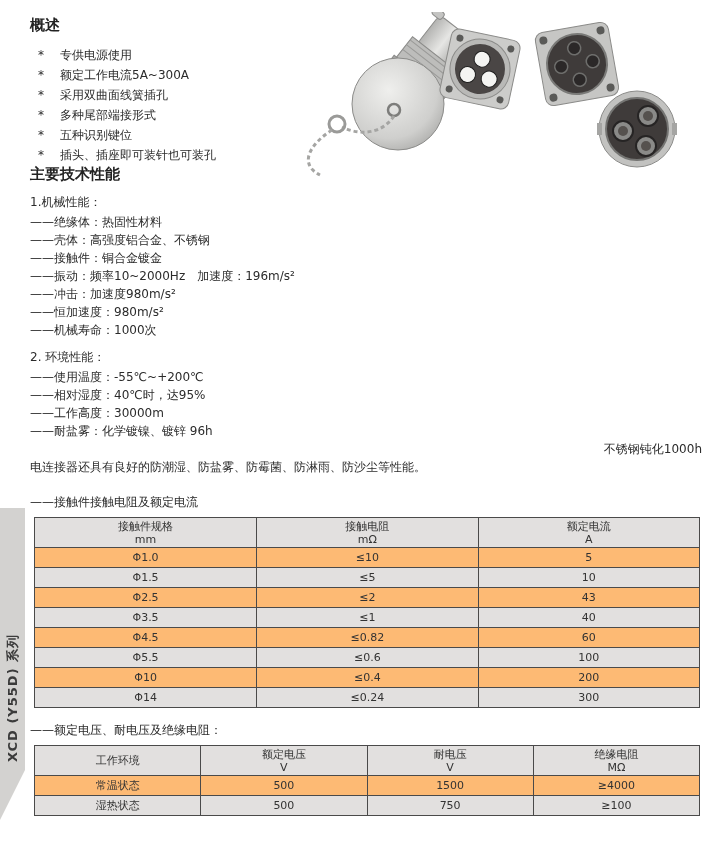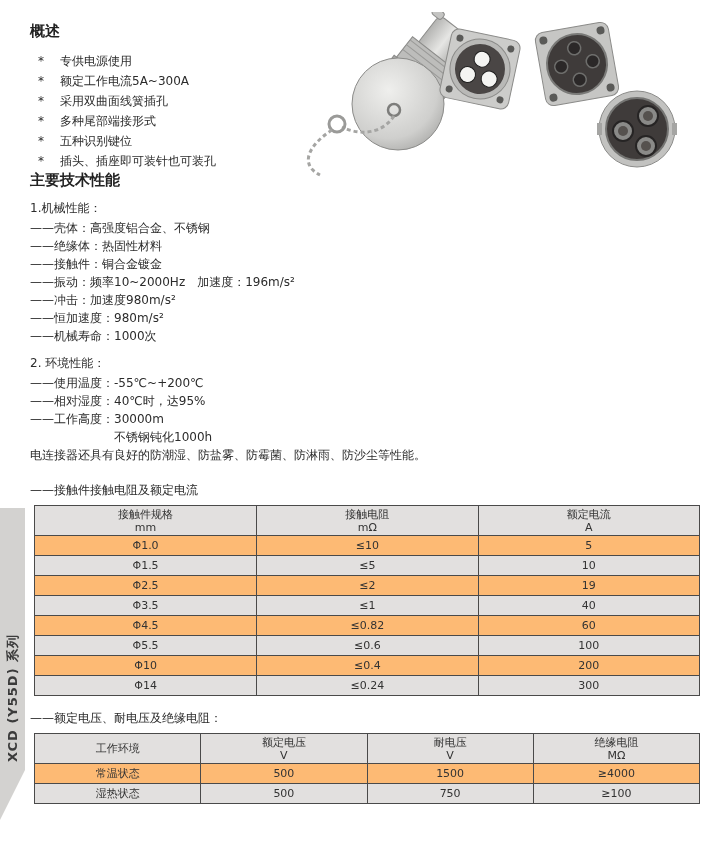--- a/index.html
+++ b/index.html
@@ -15,28 +15,28 @@
     clip-path:polygon(0 0,100% 0,100% 84%,0 100%);
   }
   .series-tab .label {
     position:absolute; left:4px; top:254px; width:250px;
     transform:rotate(-90deg); transform-origin:left top;
     font-size:13px; font-weight:bold; color:#3b3b3b;
     letter-spacing:1px; white-space:nowrap;
   }
   .content { position:absolute; left:30px; top:4px; width:672px; }
   h1 { font-size:15px; font-weight:bold; color:#222; margin:0; }
-  .h-overview { margin:18px 0 10px 0; }
+  .h-overview { margin:12px 0 10px 0; }
   .h-tech { margin:0 0 6px 0; }
   .bullets { list-style:none; margin:0; padding:0; }
   .bullets li { display:flex; font-size:12px; line-height:20px; }
   .bullets .star { width:22px; text-align:left; padding-left:8px; }
   .sec-heading { font-size:12px; margin:10px 0 2px 0; }
   .line { font-size:12px; line-height:18px; margin:0; }
-  .line.indent2 { padding-left:84px; }
+  .line.indent2 { padding-left:84px;text-align:right; }
   .note { font-size:12px; line-height:18px; margin:0; }
   .tbl-label { font-size:12px; margin:14px 0 0 0; }
   .tbl-label.first { margin-top:18px; }
   .spec-table {
     border-collapse:collapse; width:666px; margin:6px 0 0 4px;
     font-size:11px; color:#333; table-layout:fixed;
   }
   .spec-table td { border:1px solid #4a4a4a; text-align:center; height:19px; padding:0 2px; background:#fdba74; }
   .spec-table thead td { background:#e2e0df; height:29px; line-height:13px; }
   .spec-table tbody tr:nth-child(even) td { background:#e2e0df; }
@@ -149,32 +149,33 @@
         </li>
       <li>
           <span class="star">*</span>
           <span>插头、插座即可装针也可装孔</span>
         </li>
     </ul>
 
     <h1 class="h-tech">主要技术性能</h1>
 
     <p class="sec-heading">1.机械性能：</p>
+    <p class="line">——绝缘体：热固性材料</p>
     <p class="line">——壳体：高强度铝合金、不锈钢</p>
-    <p class="line">——绝缘体：热固性材料</p>
     <p class="line">——接触件：铜合金镀金</p>
     <p class="line">——振动：频率10~2000Hz　加速度：196m/s²</p>
     <p class="line">——冲击：加速度980m/s²</p>
     <p class="line">——恒加速度：980m/s²</p>
     <p class="line">——机械寿命：1000次</p>
 
     <p class="sec-heading">2. 环境性能：</p>
     <p class="line">——使用温度：-55℃~+200℃</p>
     <p class="line">——相对湿度：40℃时，达95%</p>
     <p class="line">——工作高度：30000m</p>
+    <p class="line">——耐盐雾：化学镀镍、镀锌 96h</p>
     <p class="line indent2">不锈钢钝化1000h</p>
     <p class="note">电连接器还具有良好的防潮湿、防盐雾、防霉菌、防淋雨、防沙尘等性能。</p>
 
     <p class="tbl-label first">——接触件接触电阻及额定电流</p>
 
     <table class="spec-table">
       <colgroup>
           <col style="width:33.4%">
           <col style="width:33.3%">
           <col style="width:33.3%">
@@ -202,21 +203,21 @@
             <td>5</td>
           </tr>
           <tr>
             <td>Φ1.5</td>
             <td>≤5</td>
             <td>10</td>
           </tr>
           <tr>
             <td>Φ2.5</td>
             <td>≤2</td>
-            <td>19</td>
+            <td>43</td>
           </tr>
           <tr>
             <td>Φ3.5</td>
             <td>≤1</td>
             <td>40</td>
           </tr>
           <tr>
             <td>Φ4.5</td>
             <td>≤0.82</td>
             <td>60</td>

